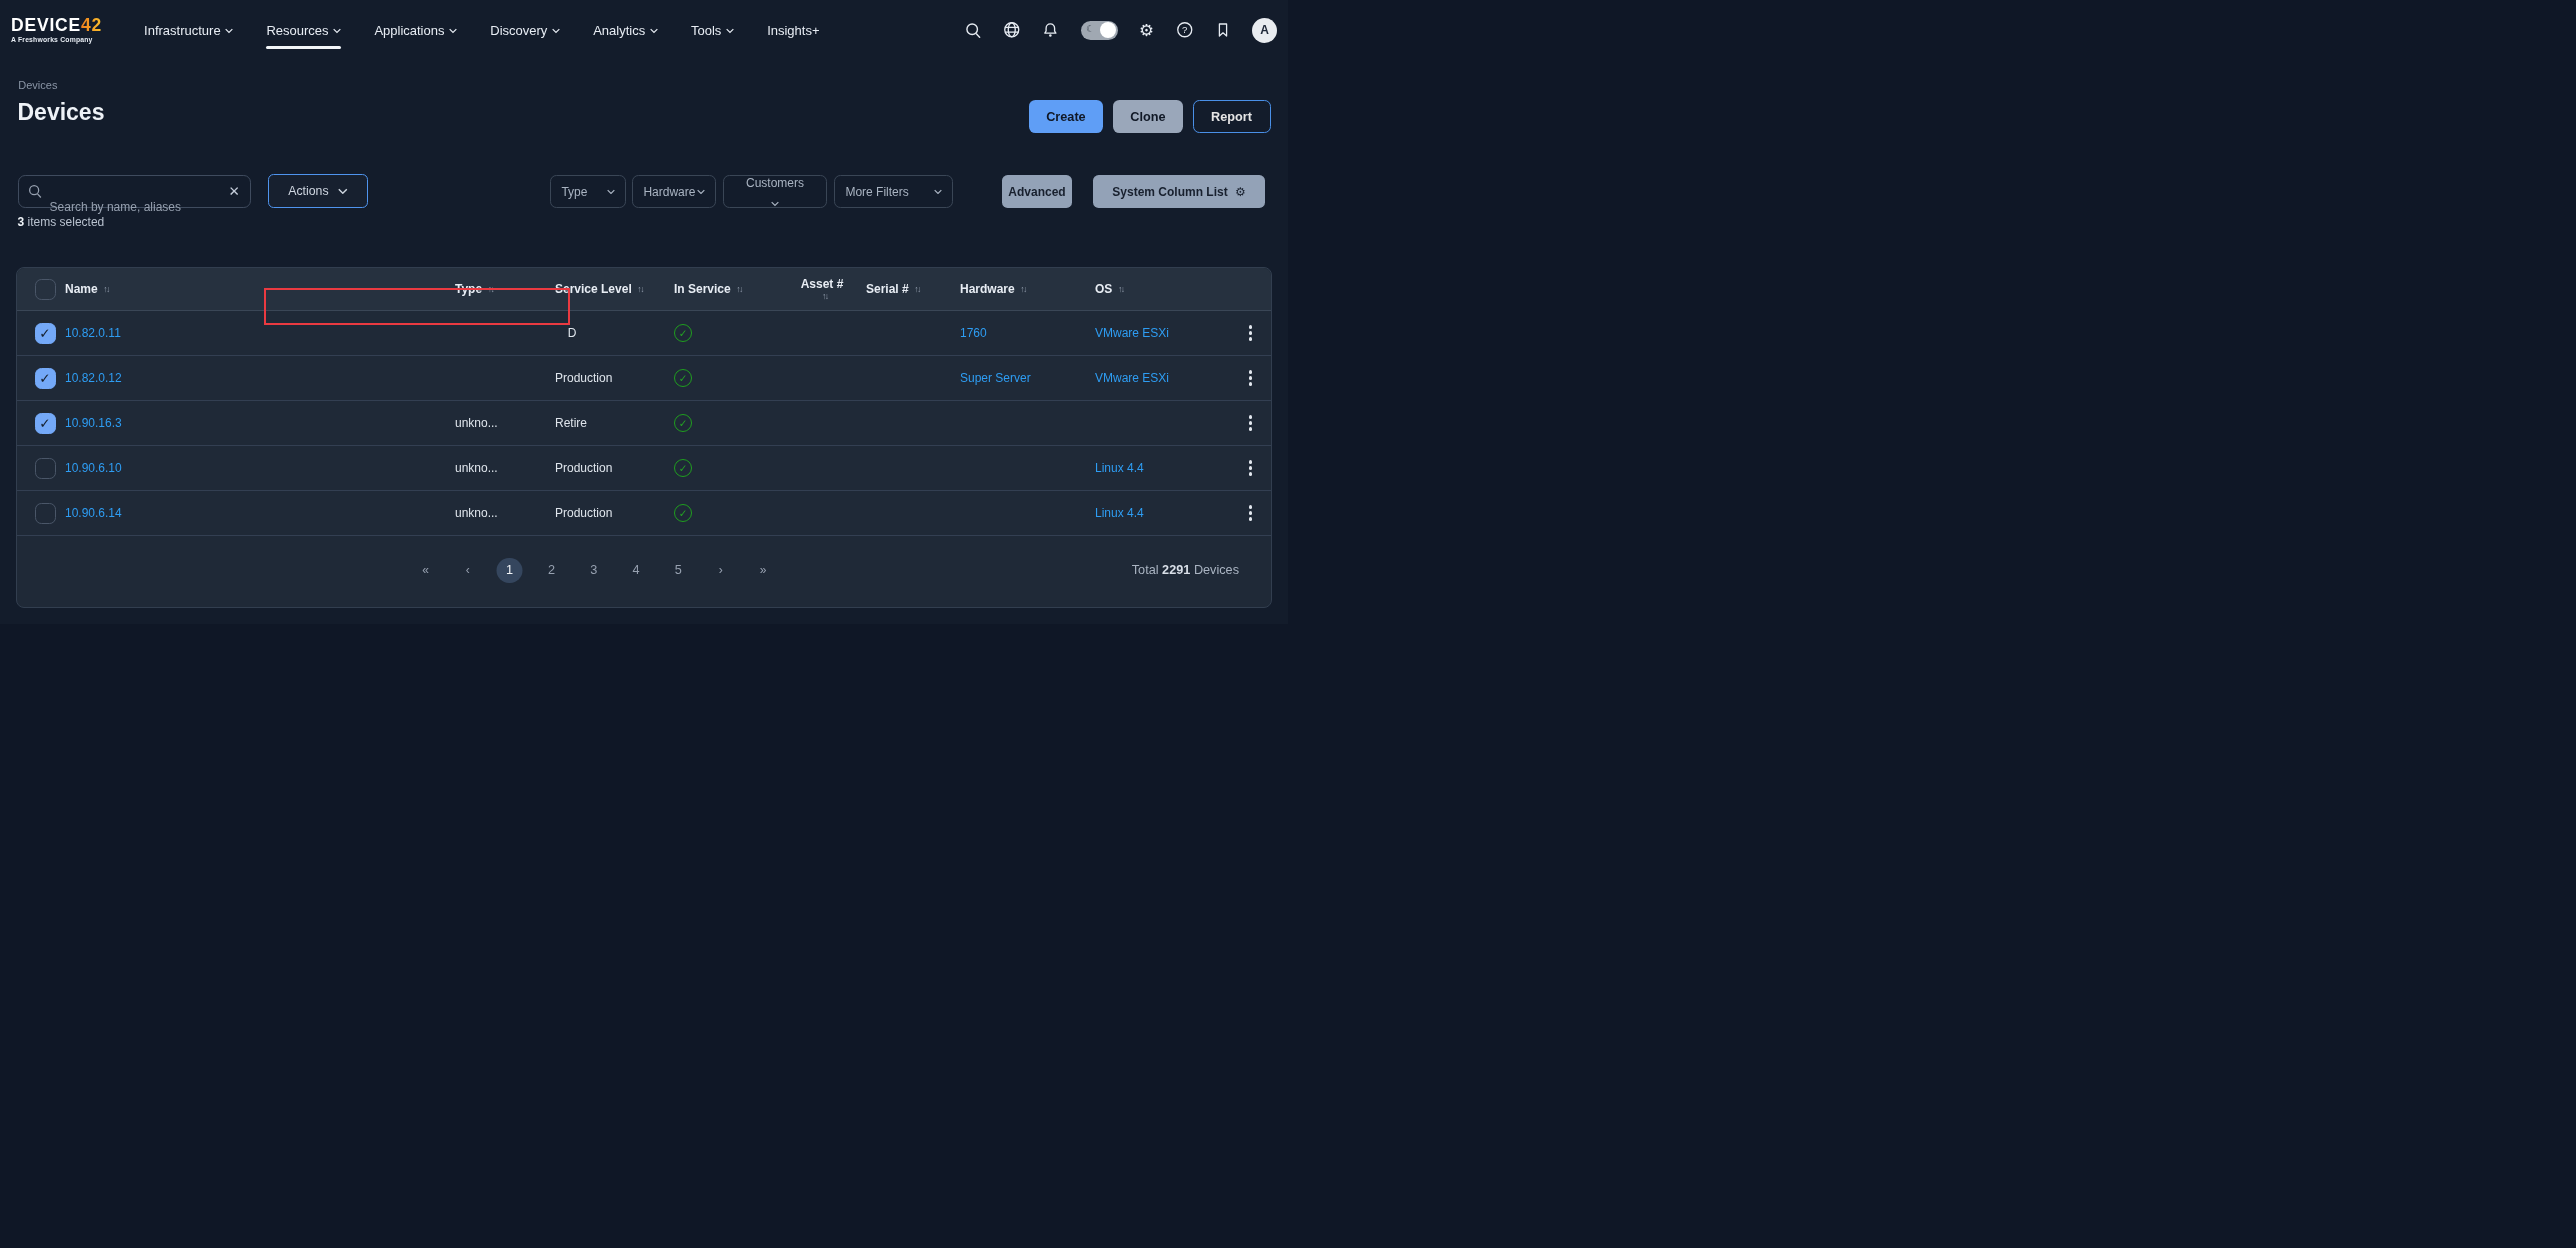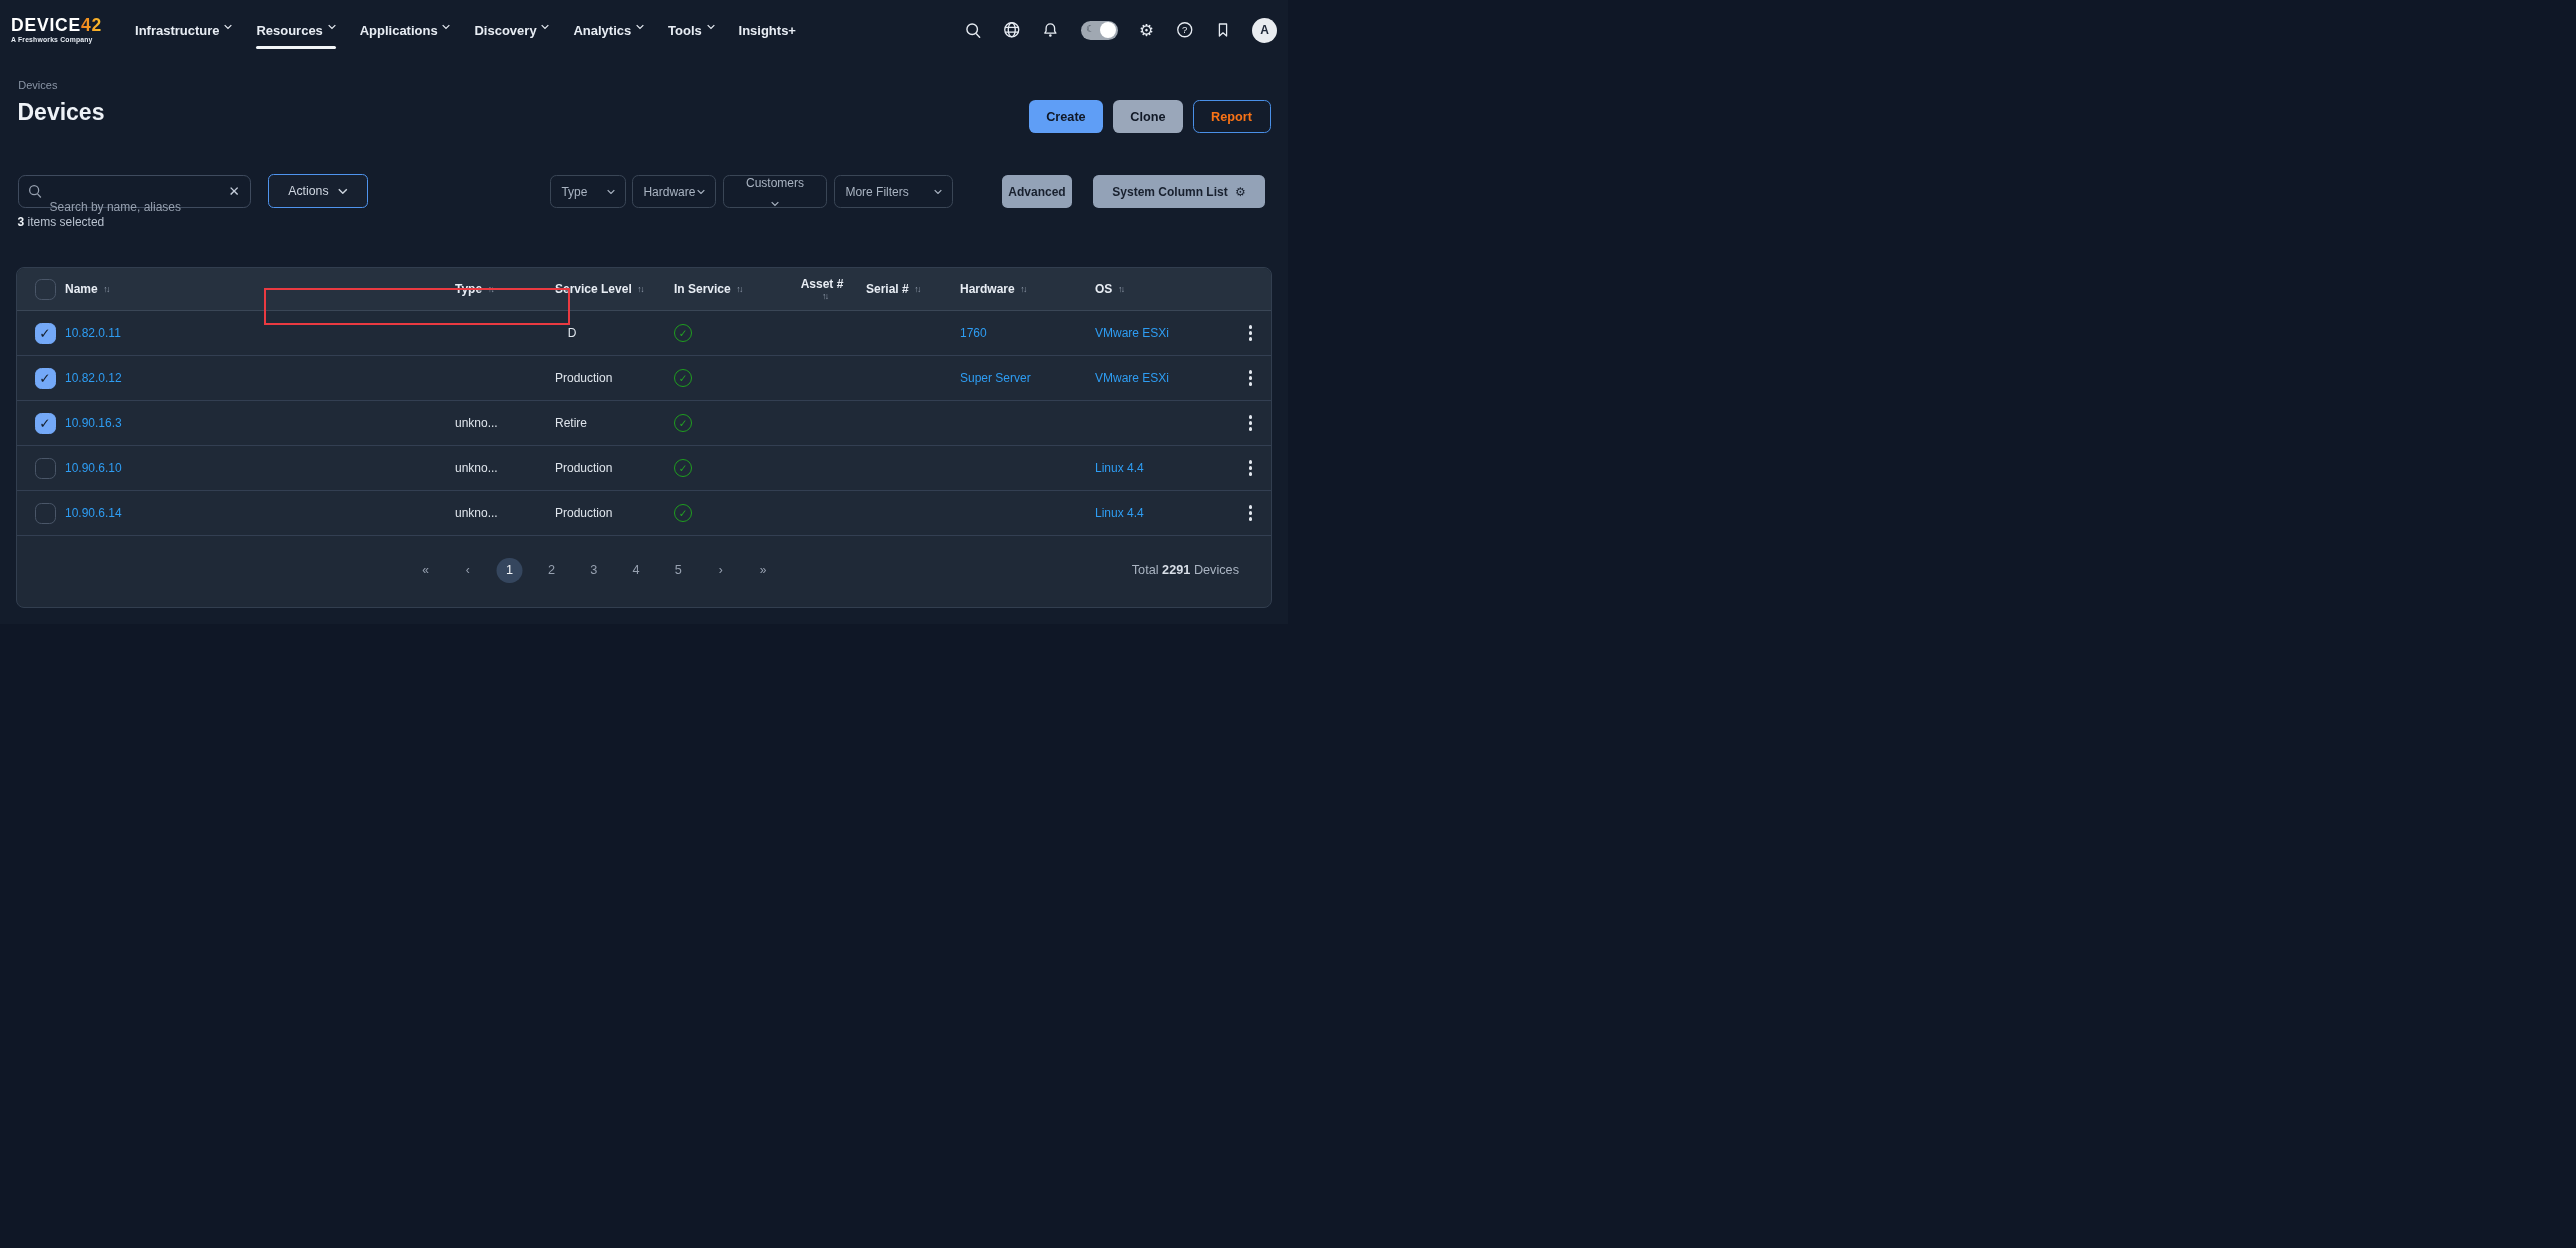--- a/index.html
+++ b/index.html
@@ -7,38 +7,38 @@
   body { font-family:"Liberation Sans","DejaVu Sans",sans-serif; }
   .app { position:relative; width:1288px; height:624px; background:#131c2b; overflow:hidden; }
 
   
   .topbar { position:absolute; top:0; left:0; right:0; height:60px; display:flex; align-items:center; padding:0 11px; background:#131c2b; }
   .logo { display:flex; flex-direction:column; margin-right:33px; }
   .logo-brand { font-size:17.5px; font-weight:bold; letter-spacing:0.8px; color:#fff; line-height:1; }
   .logo-brand .num { background:linear-gradient(90deg,#f07f1d,#fbc12d); -webkit-background-clip:text; background-clip:text; color:transparent; }
   .logo-sub { font-size:6.8px; color:#e8edf4; font-weight:bold; letter-spacing:0.2px; margin-top:2.4px; }
   .nav { display:flex; align-items:center; gap:24px; }
-  .nav-item { position:relative; display:flex; gap:4.8px; color:#e8edf4; font-size:13px; font-weight:700; cursor:pointer; padding:4.8px 0; }
+  .nav-item { position:relative; display:flex; align-items:center; gap:4.8px; color:#e8edf4; font-size:13px; font-weight:400; cursor:pointer; padding:4.8px 0;margin-left:9px; }
   .nav-item svg { margin-top:1.6px; }
   .nav-item.active::after { content:""; position:absolute; left:0; right:0; bottom:-6.4px; height:2.4px; background:#f2f5f8; border-radius:1.6px; }
   .top-icons { margin-left:auto; display:flex; align-items:center; gap:21.5px; }
   .tbi { display:flex; align-items:center; justify-content:center; color:#e6ebf2; cursor:pointer; }
   .toggle { position:relative; width:37px; height:19px; border-radius:9.6px; background:#a0a8b2; cursor:pointer; }
   .toggle .knob { position:absolute; top:1.6px; right:1.6px; width:16px; height:16px; border-radius:50%; background:#fff; }
   .toggle .moon { position:absolute; left:5.6px; top:2.4px; font-size:9.6px; color:#39434f; }
   .avatar { width:25px; height:25px; border-radius:50%; background:#e9ecf0; color:#20293a; font-size:12px; font-weight:bold; display:flex; align-items:center; justify-content:center; cursor:pointer; }
 
   
   .breadcrumb { position:absolute; left:18.3px; top:79px; font-size:11px; color:#8a95a6; cursor:pointer; }
   .page-title { position:absolute; left:17.5px; top:99px; font-size:23px; font-weight:bold; color:#eef2f7; }
   .head-actions { position:absolute; right:17.5px; top:100px; display:flex; gap:9.6px; }
   .btn { height:33px; padding:0 17.5px; border-radius:6.4px; font-size:12.7px; font-weight:600; display:flex; align-items:center; justify-content:center; cursor:pointer; border:none; font-family:inherit; }
   .btn-primary { background:#5f9ef6; color:#101826; }
   .btn-gray { background:#9aa7ba; color:#101826; }
-  .btn-outline { background:transparent; border:1.2px solid #4a90e8; color:#f97316; }
+  .btn-outline { background:transparent; border:1.2px solid #4a90e8; color:#e5e5e5; }
 
   
   .searchbox { position:absolute; left:17.5px; top:175px; width:233px; height:33px; border:1.2px solid #3f4b5e; border-radius:7.2px; display:flex; align-items:center; padding:0 9.6px; gap:7.2px; color:#97a1b0; }
   .searchbox input { flex:1; background:transparent; border:none; outline:none; color:#c6cedb; font-size:12px; font-family:inherit;margin-top:31px; }
   .searchbox input::placeholder { color:#97a1b0; }
   .search-clear { font-size:13.5px; color:#c6cedb; cursor:pointer; line-height:1; }
   .actions-btn { position:absolute; left:268px; top:174px; width:100px; height:34px; border:1.6px solid #4f94ee; border-radius:5.6px; background:#17202f; color:#cfd6e0; font-size:12.3px; display:flex; align-items:center; justify-content:center; gap:9.6px; cursor:pointer; }
   .filter-btn { position:absolute; top:175px; height:33px; border:1.2px solid #3a4656; border-radius:6.4px; color:#aab4c2; font-size:12px; display:flex; align-items:center; justify-content:space-between; padding:0 10.4px; cursor:pointer; background:transparent; }
   .solid-btn { position:absolute; top:175px; height:33px; background:#93a2b7; border-radius:5.6px; color:#18202e; font-size:12px; font-weight:600; display:flex; align-items:center; justify-content:center; gap:7.2px; cursor:pointer; }
   .sel-summary { position:absolute; left:17.5px; top:215px; font-size:12px; color:#b9c2cf; }

